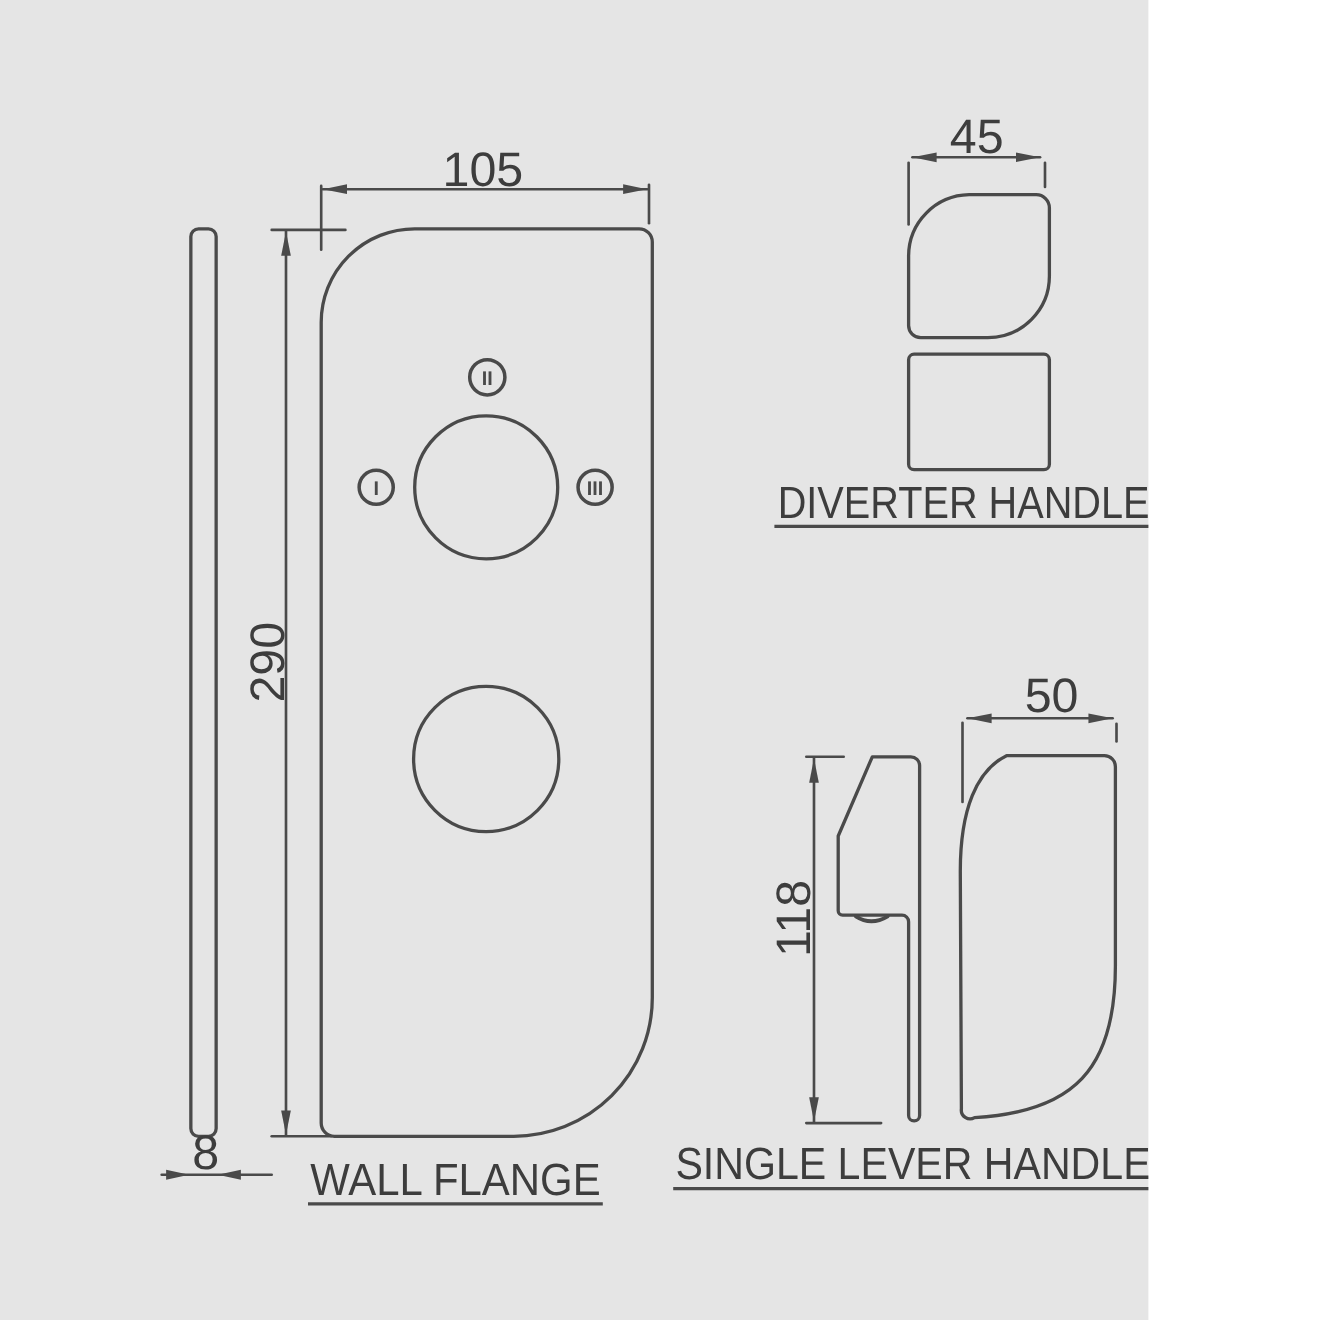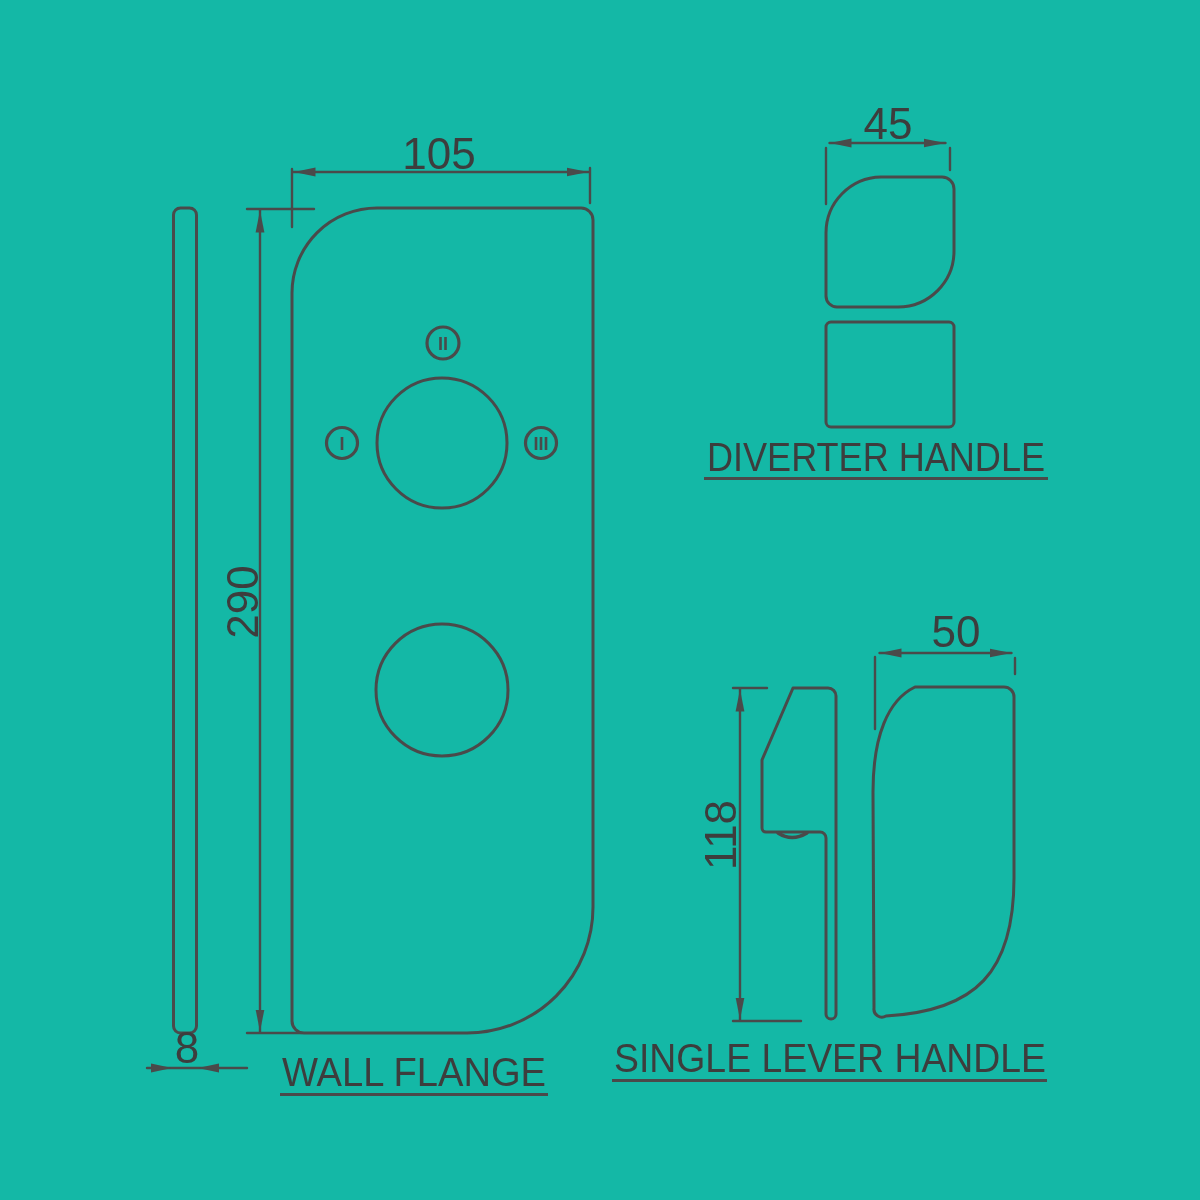--- a/index.html
+++ b/index.html
@@ -2,23 +2,23 @@
 <html><head>
 <meta charset="utf-8">
 <style>
   html, body {
     margin: 0;
     padding: 0;
     background: #ffffff;
   }
   .canvas {
     position: relative;
-    width: 1200px;
+    width: 1044px;
     height: 1200px;
-    background: #14b8a6;
+    background: #e5e5e5;
     overflow: hidden;
   }
   svg {
     display: block;
   }
   text {
     font-family: "Liberation Sans", sans-serif;
     fill: #3d3d3d;
   }
   .dim-text {

